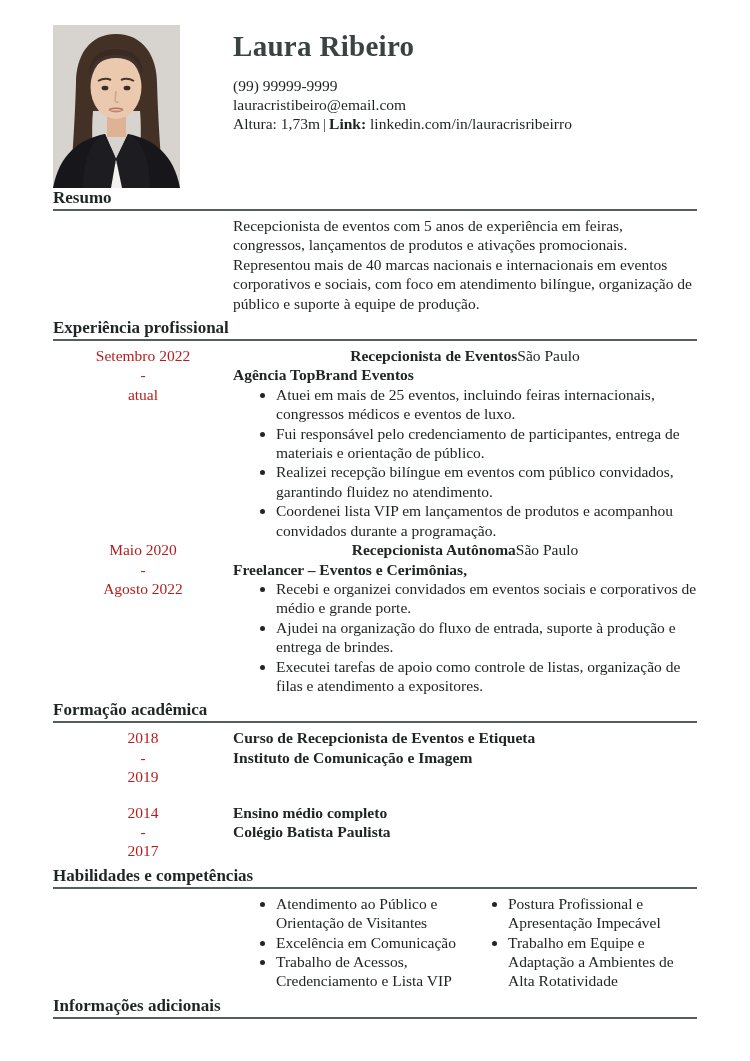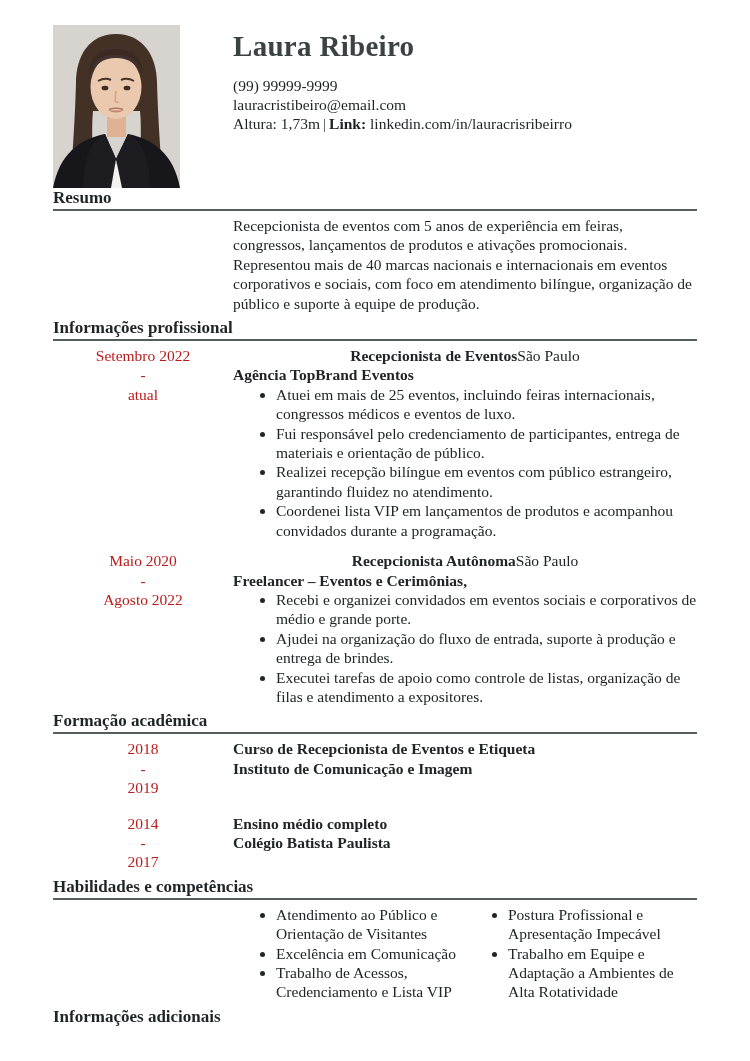--- a/index.html
+++ b/index.html
@@ -40,21 +40,21 @@
   .section.tight { margin-top: 5px; }
   .section-heading {
     font-size: 17px;
     line-height: 19px;
     font-weight: 700;
     color: #1f2424;
     border-bottom: 2px solid #565d5d;
     padding-bottom: 2px;
   }
   .row { display: flex; margin-top: 5px; }
-  .row.job2 { margin-top: 11px; }
+  .row.job2 { margin-top: 0; }
   .row.edu  { margin-top: 16px; }
   .row.edu.first { margin-top: 5px; }
   .date-col {
     width: 180px; flex-shrink: 0;
     text-align: center;
     color: #b91c1c;
   }
   .date-col div { line-height: 19.4px; min-height: 19.4px; }
   .main-col { flex: 1; min-width: 0; }
   .title-row { display: flex; justify-content: center; }
@@ -121,38 +121,38 @@
 
   <div class="section">
     <div class="section-heading">Resumo</div>
     <div class="row">
       <div class="date-col"></div>
       <div class="main-col">Recepcionista de eventos com 5 anos de experiência em feiras, congressos, lançamentos de produtos e ativações promocionais. Representou mais de 40 marcas nacionais e internacionais em eventos corporativos e sociais, com foco em atendimento bilíngue, organização de público e suporte à equipe de produção.</div>
     </div>
   </div>
 
   <div class="section tight">
-    <div class="section-heading">Informações profissional</div>
+    <div class="section-heading">Experiência profissional</div>
 
     <div class="row">
       <div class="date-col">
         <div>Setembro 2022</div>
         <div>-</div>
         <div>atual</div>
       </div>
       <div class="main-col">
         <div class="title-row">
           <span class="job-title">Recepcionista de Eventos</span>
           <span class="job-location">São Paulo</span>
         </div>
         <div class="company">Agência TopBrand Eventos</div>
         <ul class="bullets">
           <li>Atuei em mais de 25 eventos, incluindo feiras internacionais, congressos médicos e eventos de luxo.</li>
           <li>Fui responsável pelo credenciamento de participantes, entrega de materiais e orientação de público.</li>
-          <li>Realizei recepção bilíngue em eventos com público estrangeiro, garantindo fluidez no atendimento.</li>
+          <li>Realizei recepção bilíngue em eventos com público convidados, garantindo fluidez no atendimento.</li>
           <li>Coordenei lista VIP em lançamentos de produtos e acompanhou convidados durante a programação.</li>
         </ul>
       </div>
     </div>
 
     <div class="row job2">
       <div class="date-col">
         <div>Maio 2020</div>
         <div>-</div>
         <div>Agosto 2022</div>

